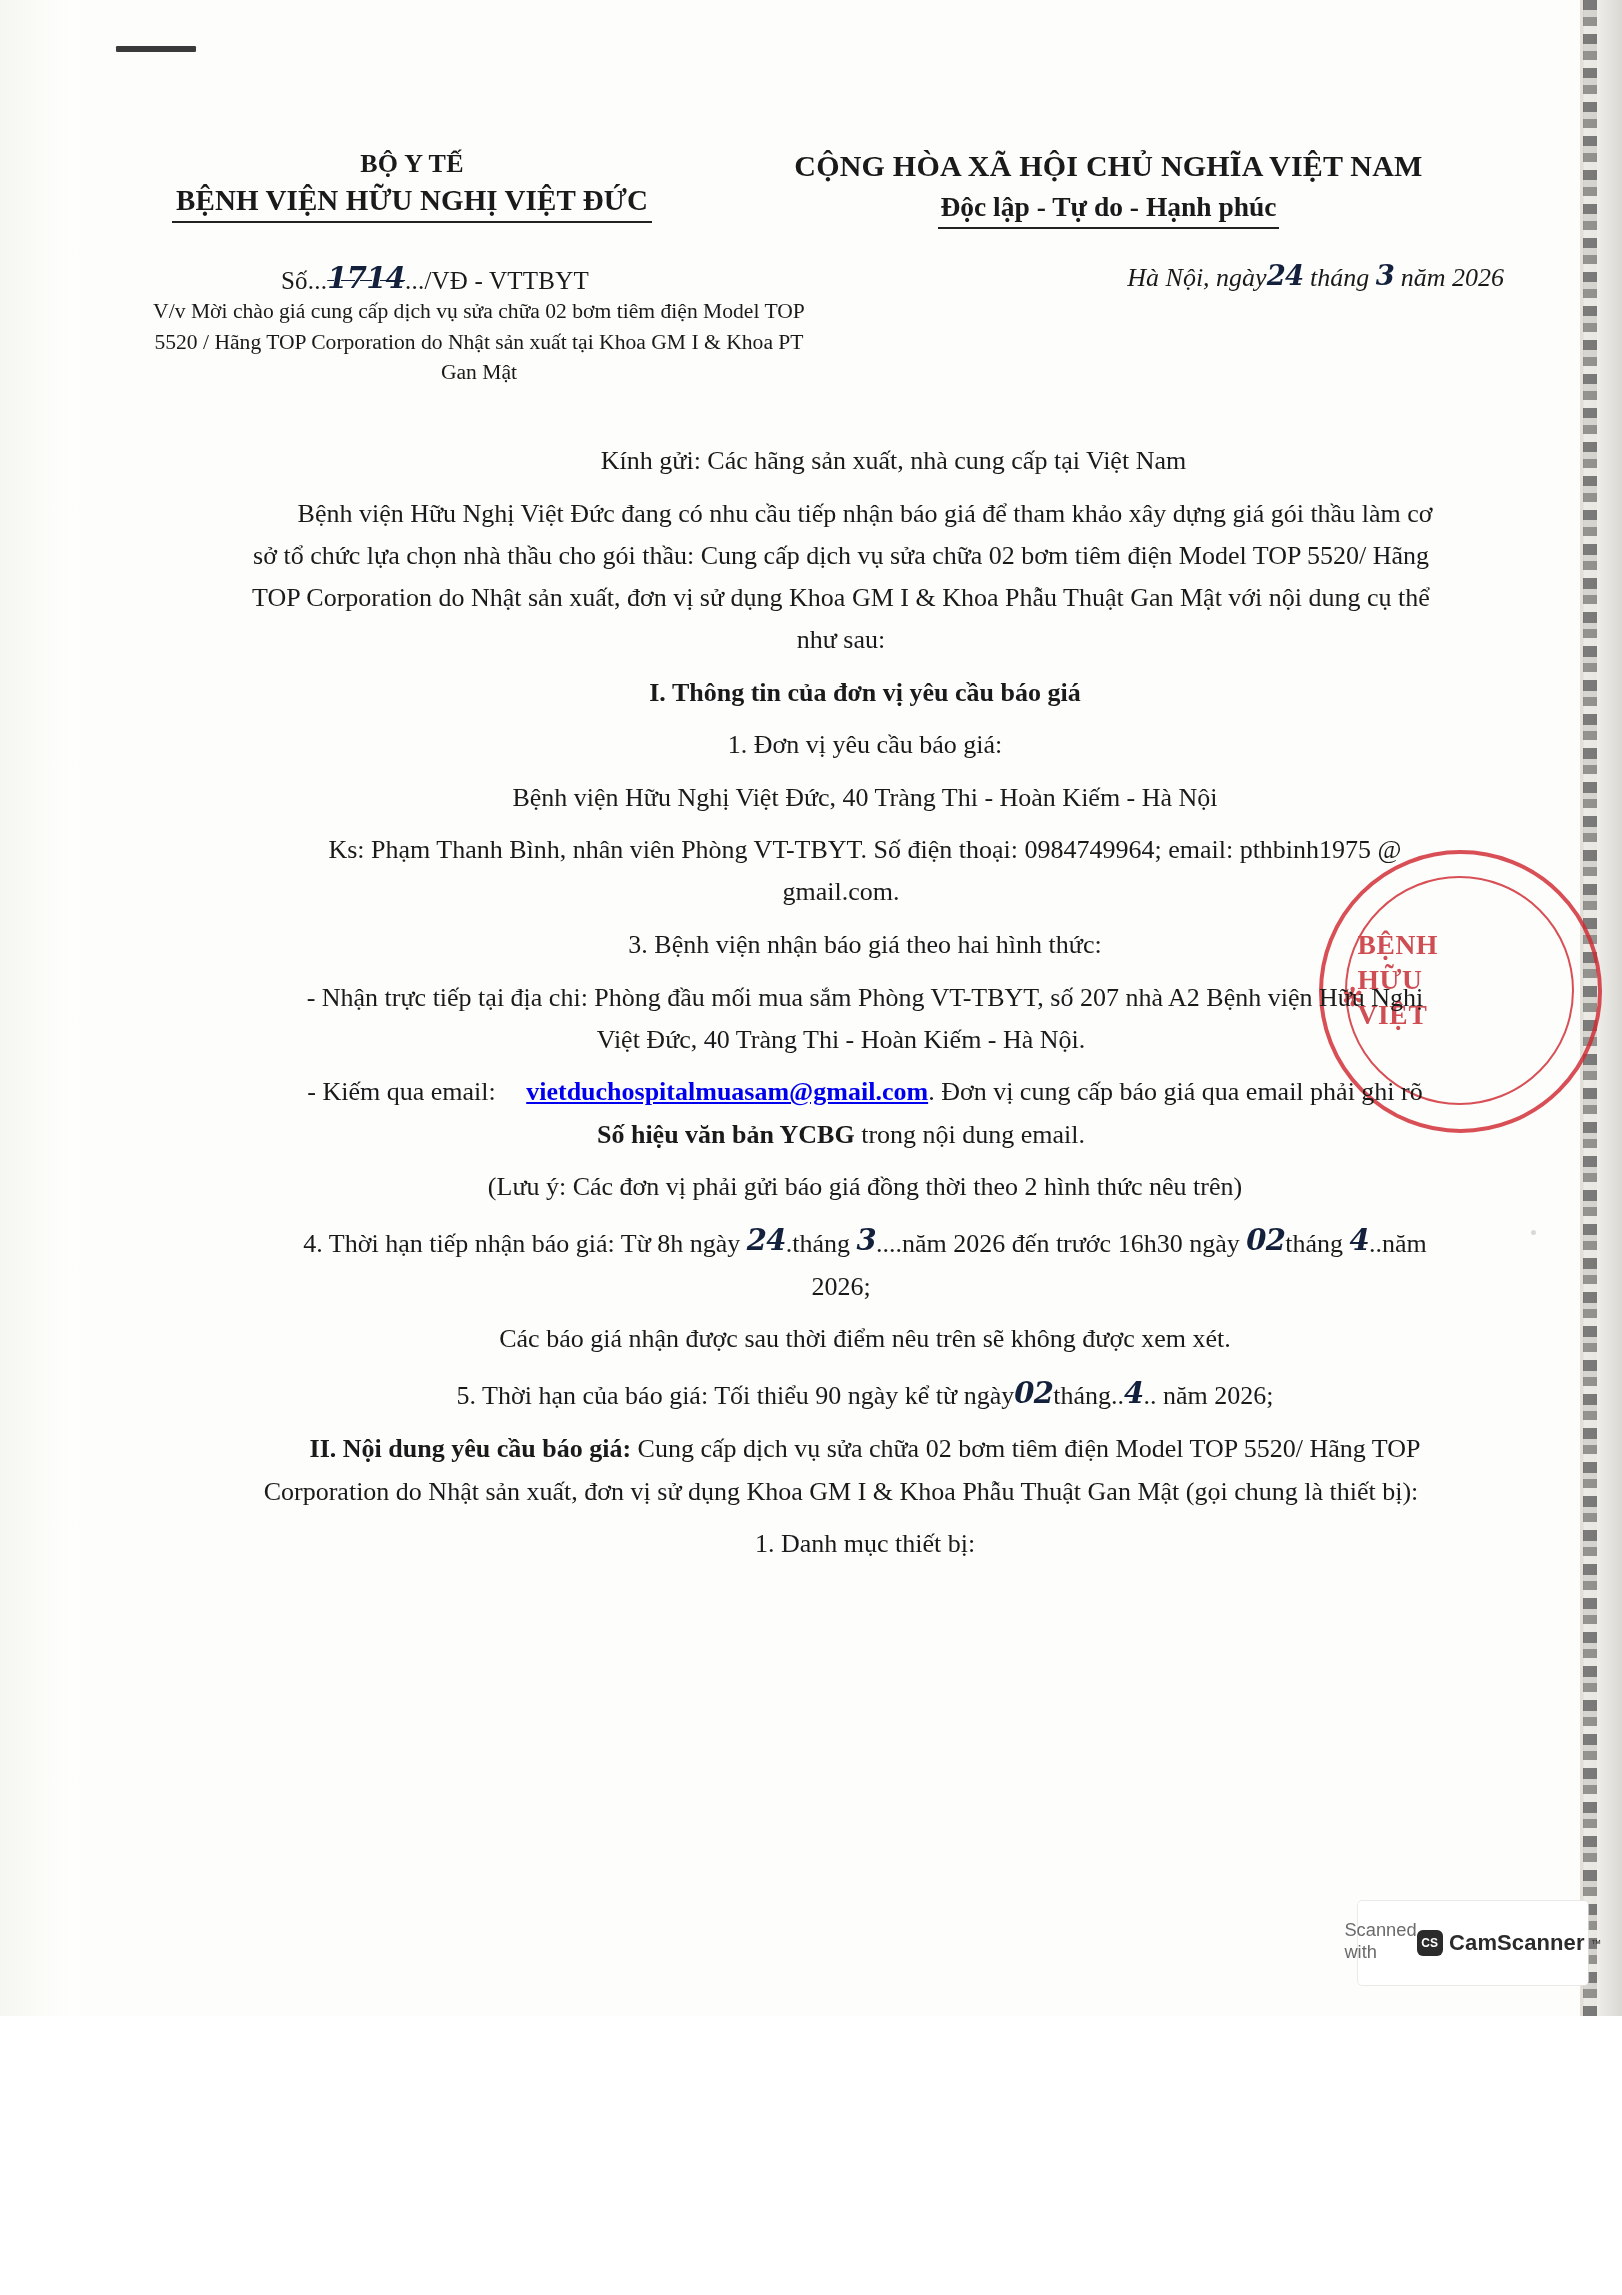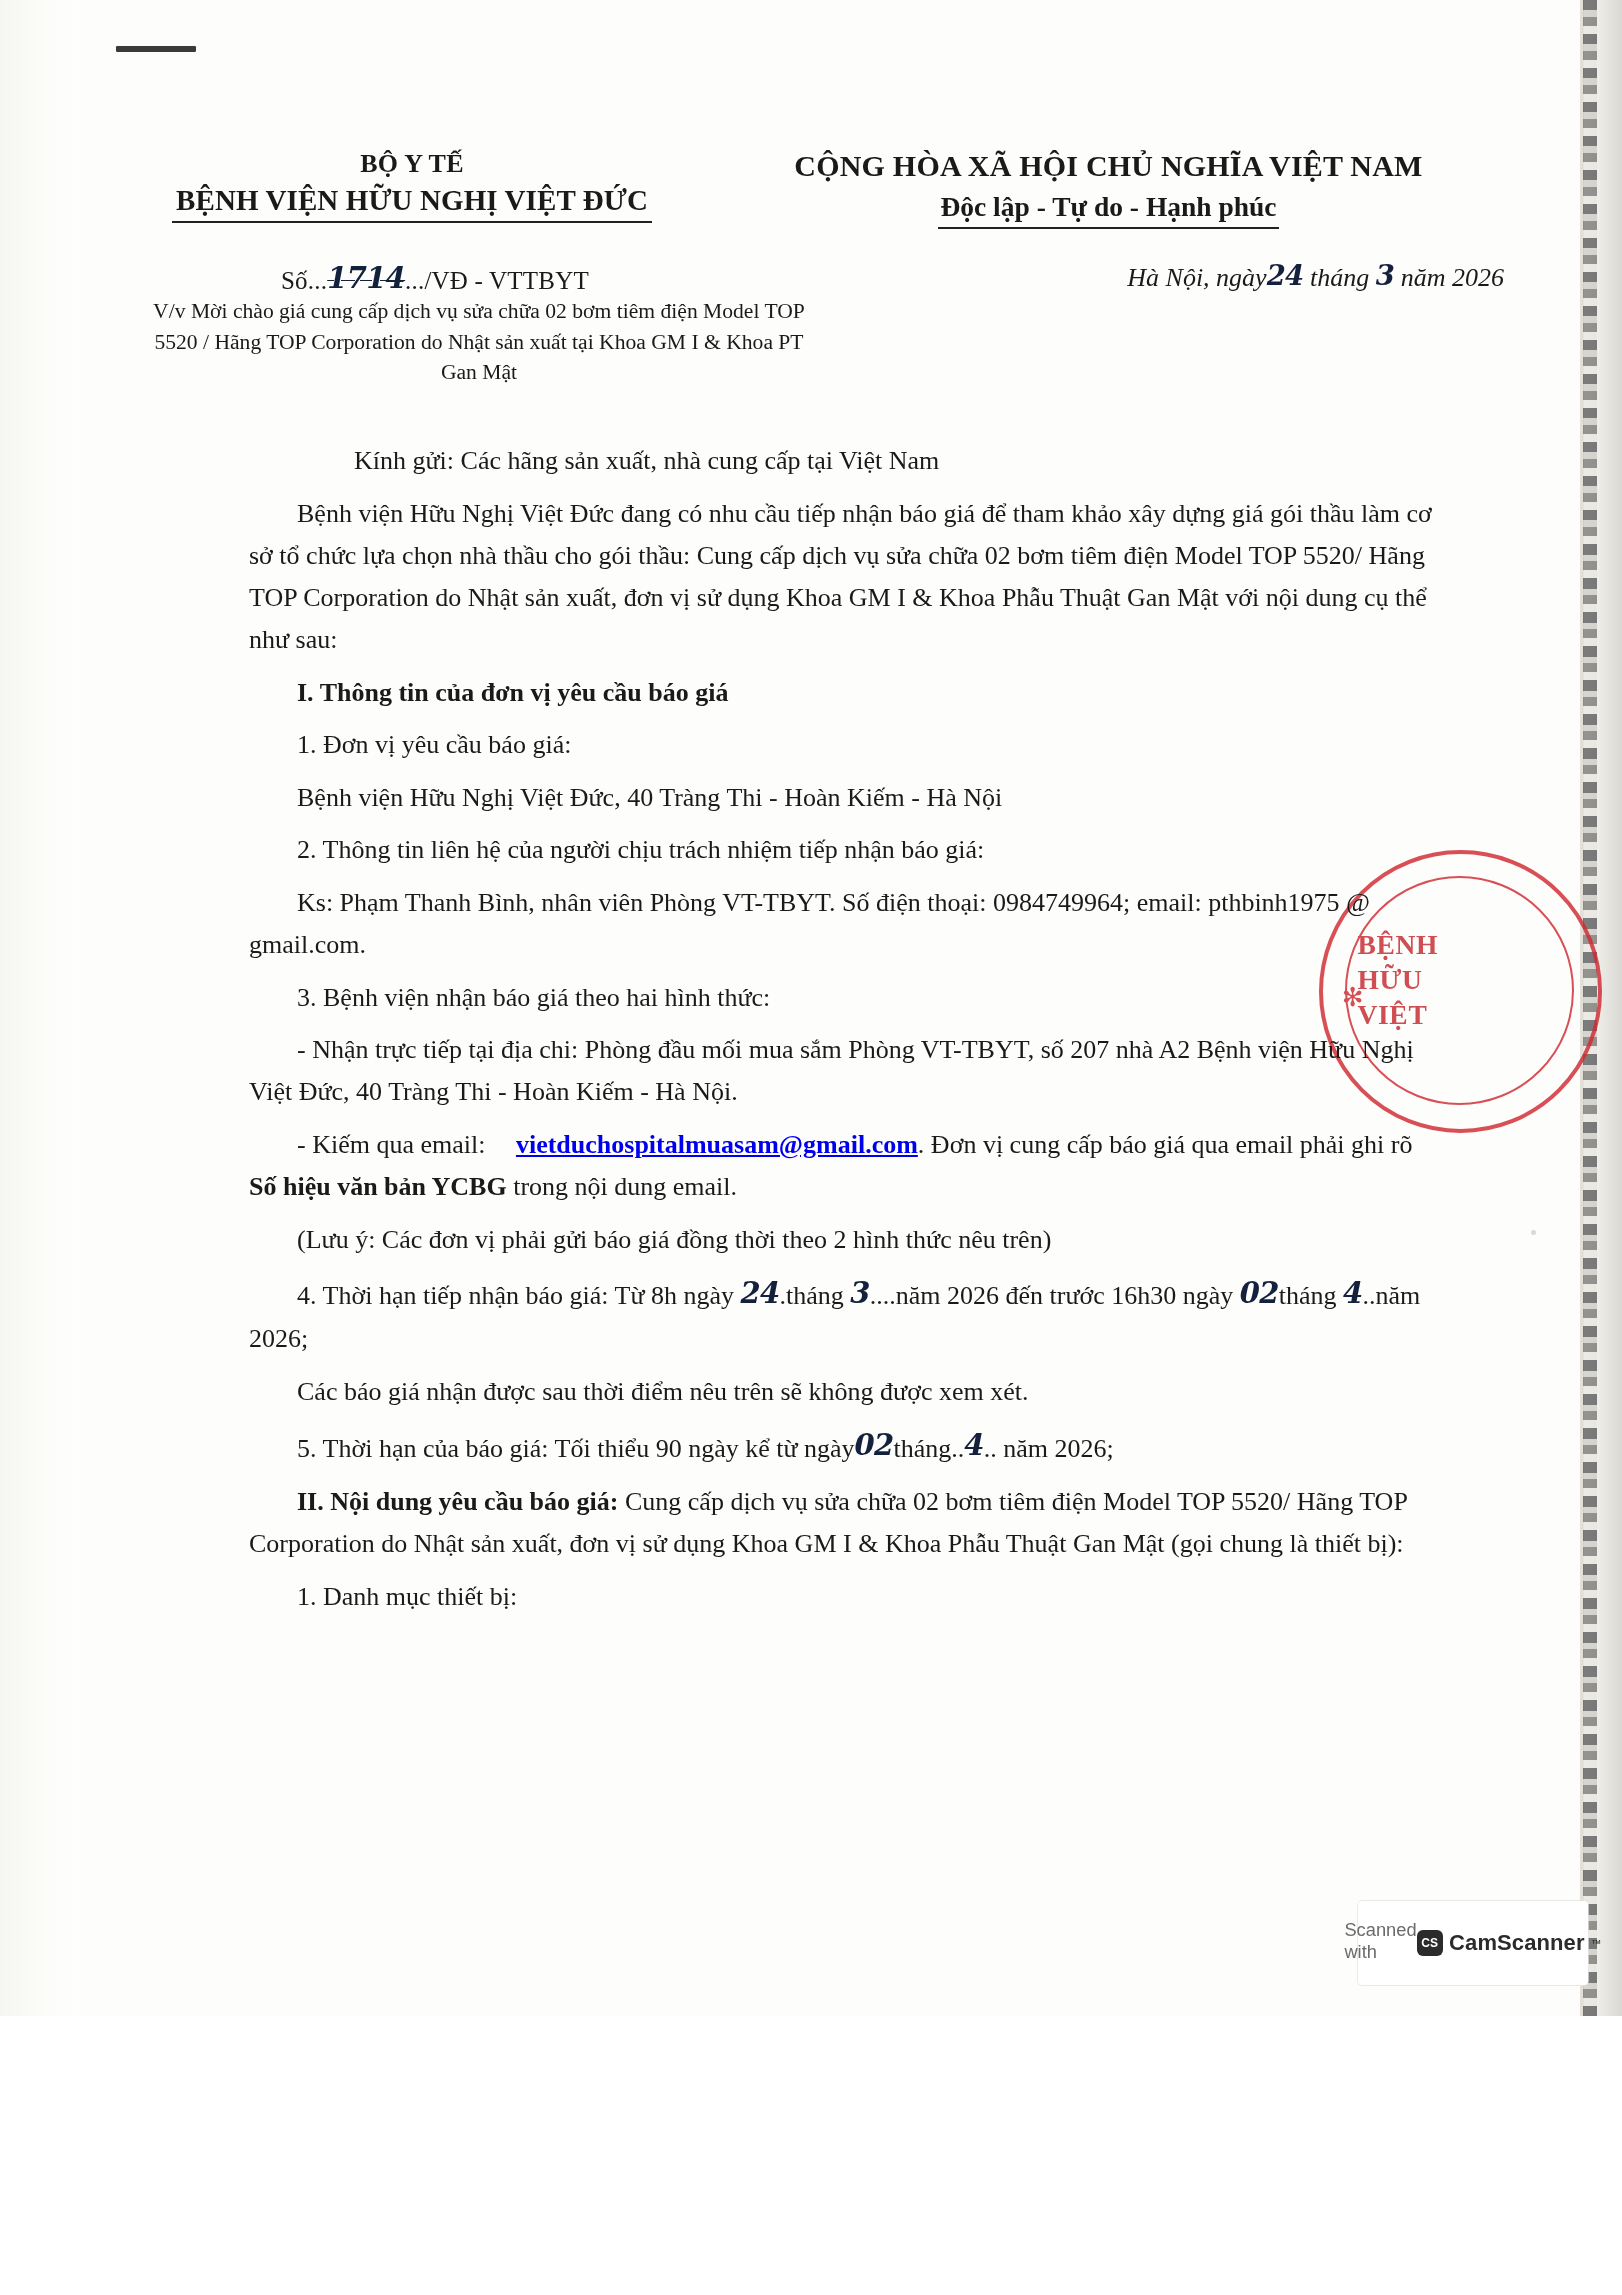--- a/index.html
+++ b/index.html
@@ -164,21 +164,21 @@
   
   .body {
     position: absolute;
     top: 440px;
     left: 249px;
     width: 1184px;
     font-size: 26px;
     line-height: 1.62;
     text-align: left;
   }
-  .p { margin: 0 0 10.5px 0; }
+  .p { margin: 0 0 10.5px 0; text-align: center; }
   .ind { text-indent: 48px; }
   .center-kg { text-indent: 105px; }
   .b { font-weight: 700; }
   .email-link {
     font-weight: 700;
     text-decoration: underline;
     margin-left: 24px;
   }
 
   
@@ -321,21 +321,20 @@
 
     <p class="p center-kg">Kính gửi: Các hãng sản xuất, nhà cung cấp tại Việt Nam</p>
 
     <p class="p ind">Bệnh viện Hữu Nghị Việt Đức đang có nhu cầu tiếp nhận báo giá để tham khảo xây dựng giá gói thầu làm cơ sở tổ chức lựa chọn nhà thầu cho gói thầu: Cung cấp dịch vụ sửa chữa 02 bơm tiêm điện Model TOP 5520/ Hãng TOP Corporation do Nhật sản xuất, đơn vị sử dụng Khoa GM I  &amp; Khoa Phẫu Thuật Gan Mật với nội dung cụ thể như sau:</p>
 
     <p class="p ind b">I. Thông tin của đơn vị yêu cầu báo giá</p>
 
     <p class="p ind">1. Đơn vị yêu cầu báo giá:</p>
     <p class="p ind">Bệnh viện Hữu Nghị Việt Đức, 40 Tràng Thi - Hoàn Kiếm - Hà Nội</p>
 
-    <p class="p ind">2. Thông tin liên hệ của người chịu trách nhiệm tiếp nhận báo giá:</p>
     <p class="p ind">Ks: Phạm Thanh Bình, nhân viên Phòng VT-TBYT. Số điện thoại: 0984749964; email: pthbinh1975 @ gmail.com.</p>
 
     <p class="p ind">3. Bệnh viện nhận báo giá theo hai hình thức:</p>
     <p class="p ind">- Nhận trực tiếp tại địa chi: Phòng đầu mối mua sắm Phòng VT-TBYT, số 207 nhà A2 Bệnh viện Hữu Nghị Việt Đức, 40 Tràng Thi - Hoàn Kiếm - Hà Nội.</p>
 
     <p class="p ind"><span>- Kiếm qua email: </span><a class="email-link" href="#">vietduchospitalmuasam@gmail.com</a><span>. Đơn vị cung cấp báo giá qua email phải ghi rõ </span><span class="b">Số hiệu văn bản YCBG</span><span> trong nội dung email.</span></p>
 
     <p class="p ind">(Lưu ý: Các đơn vị phải gửi báo giá đồng thời theo 2 hình thức nêu trên)</p>
 
     <p class="p ind"><span>4. Thời hạn tiếp nhận báo giá: Từ 8h ngày</span> <span class="hand">24</span><span>.tháng</span> <span class="hand">3</span><span>....năm 2026 đến trước 16h30 ngày</span> <span class="hand">02</span><span>tháng</span> <span class="hand">4</span><span>..năm 2026;</span></p>

